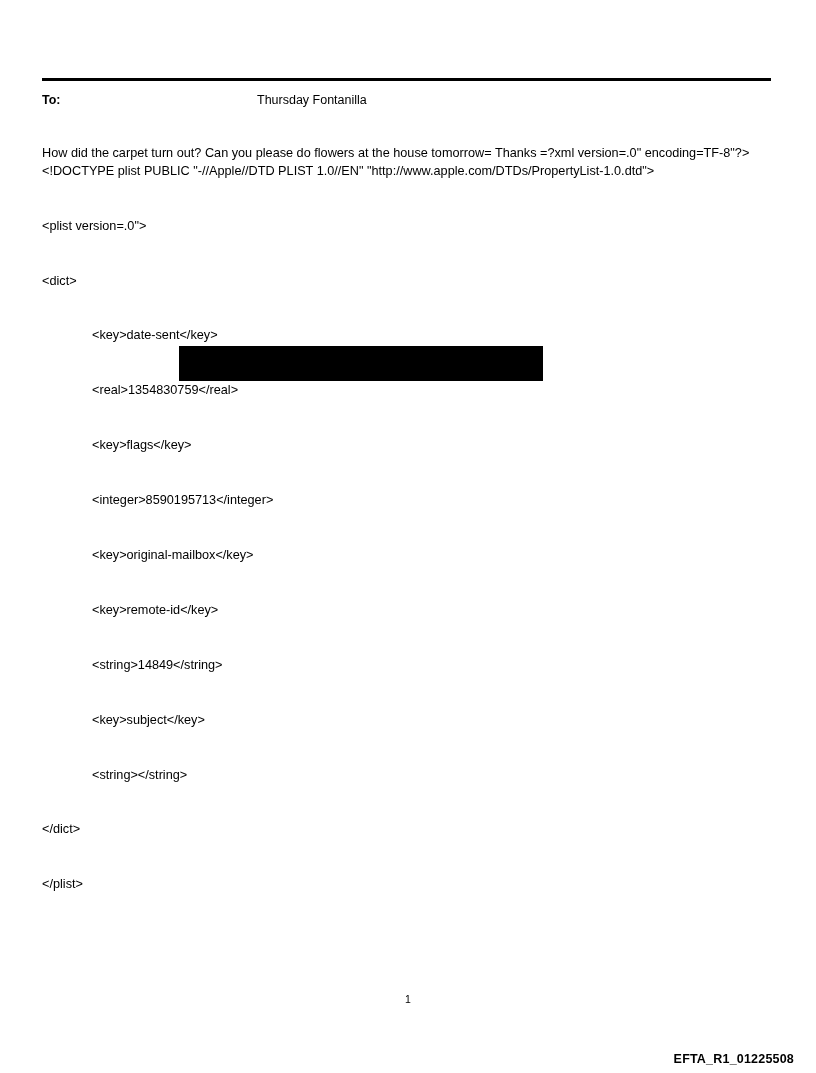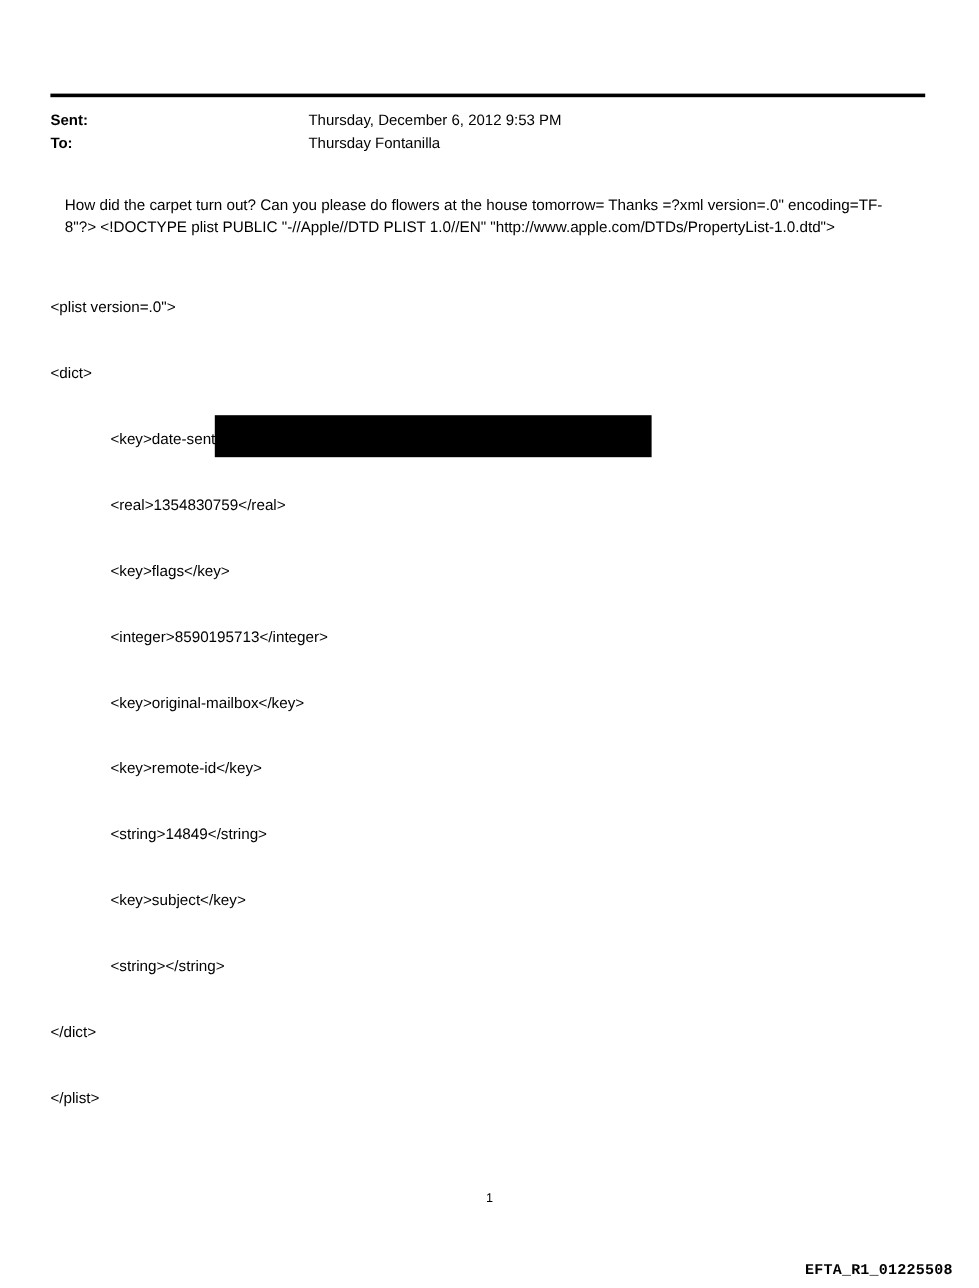--- a/index.html
+++ b/index.html
@@ -55,21 +55,21 @@
   .r-from-3 { width: 126px; }
   .angle { padding: 0 2px; font-size: 12.5px; }
   .body-text {
     margin-top: 34px;
     font-size: 12.7px;
     line-height: 18.3px;
     width: 712px;
     word-wrap: break-word;
   }
   .body-text .para {
-    margin: 12px;
+    margin: 0;
   }
   .xml-block {
     margin: 0;
     font-size: 12.7px;
     line-height: 18.3px;
     font-family: "Liberation Sans", sans-serif;
     white-space: pre;
   }
   .indent { display: inline-block; width: 50px; }
   .xml-line { position: relative; }
@@ -91,38 +91,33 @@
     text-align: center;
     font-size: 10.5px;
   }
   .bates {
     position: absolute;
     right: 22px;
     top: 1052px;
     font-size: 12.5px;
     font-weight: bold;
     letter-spacing: 0.2px;
-    font-family: Liberation Mono, monospace;
   }
 </style>
 </head>
 <body>
 
 <div class="page">
 
   <div class="content">
 
     <div class="top-rule"></div>
 
     <table class="headers">
       <tbody>
-      <tr>
-        <td class="hlabel">Sent:</td>
-        <td>Thursday, December 6, 2012 9:53 PM</td>
-      </tr>
       <tr>
         <td class="hlabel">To:</td>
         <td>Thursday Fontanilla</td>
       </tr>
     </tbody>
       </table>
 
     <div class="body-text">
       <p class="para">How did the carpet turn out? Can you please do flowers at the house tomorrow= Thanks =?xml version=.0" encoding=TF-8"?&gt; &lt;!DOCTYPE plist PUBLIC "-//Apple//DTD PLIST 1.0//EN" "http://www.apple.com/DTDs/PropertyList-1.0.dtd"&gt;</p>
 

